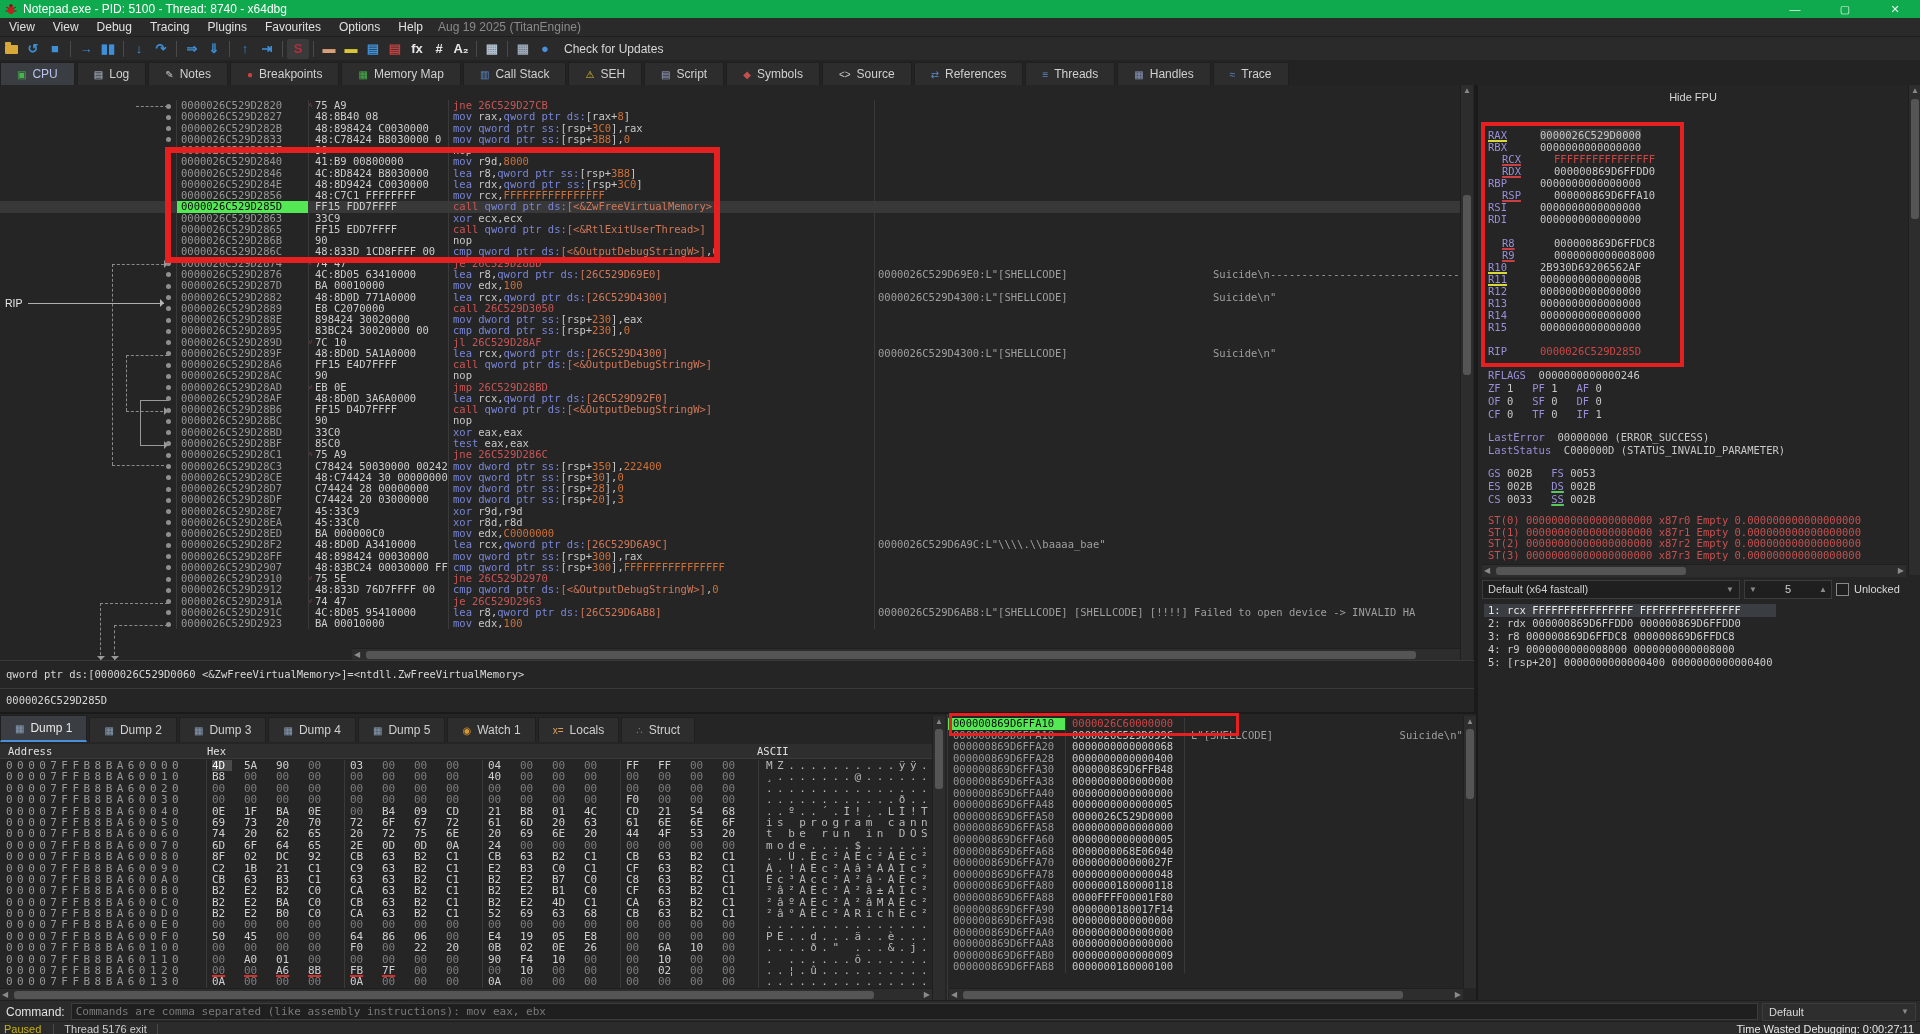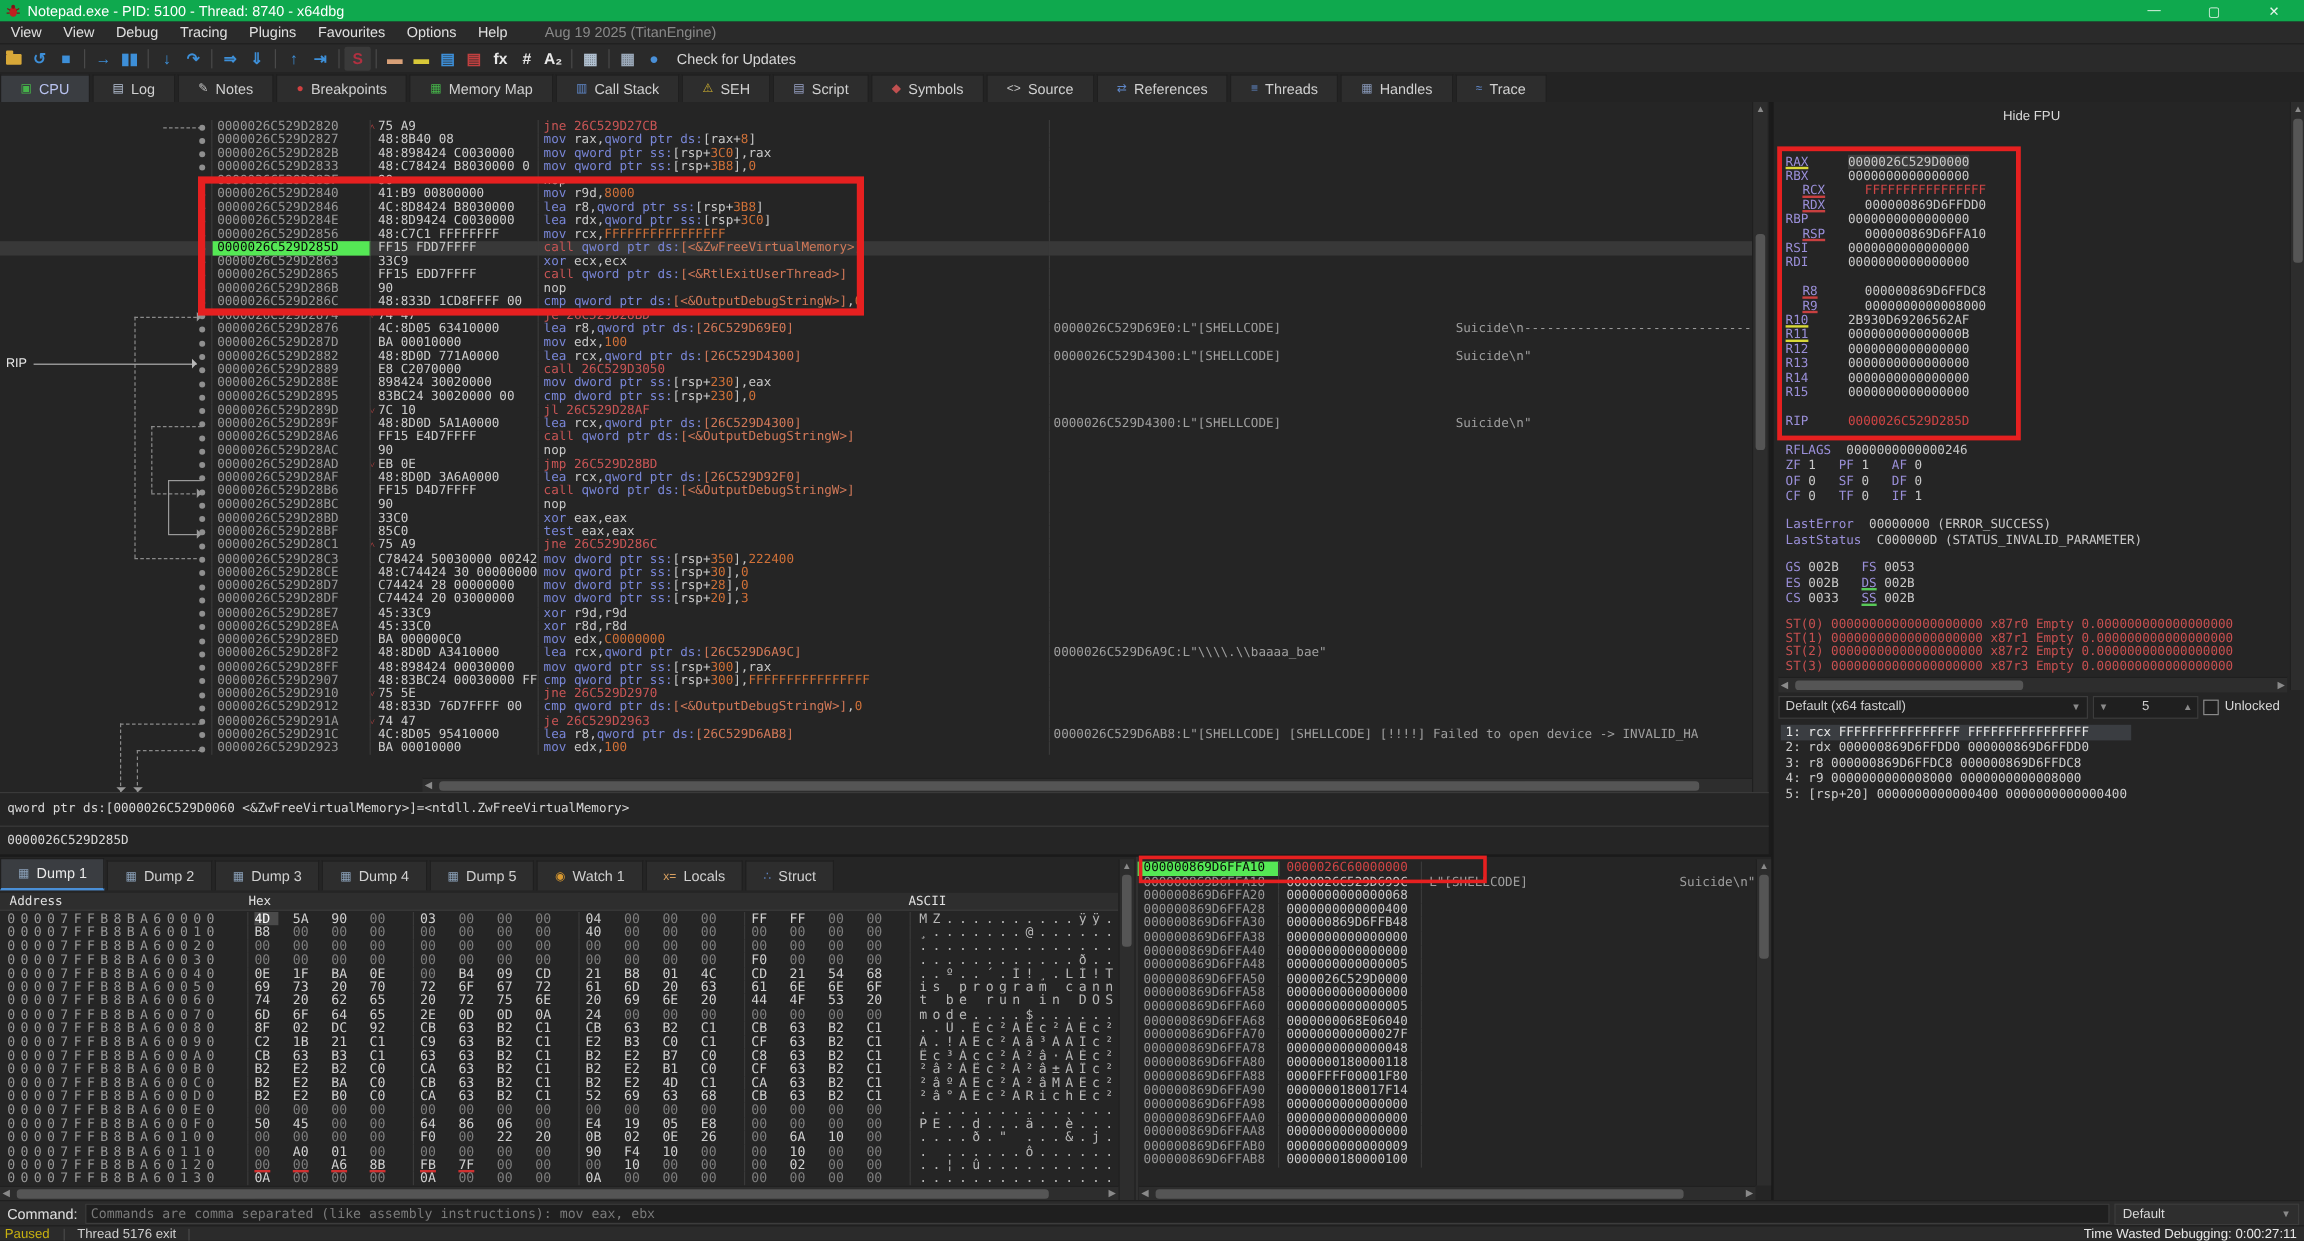--- a/index.html
+++ b/index.html
@@ -12,21 +12,21 @@
             display:flex;align-items:center;font-size:12px;color:#fff;}
   #titlebar .bug{margin:0 6px 0 5px;display:flex;}
   #titlebar .ttl{flex:1;}
   #titlebar .ctr{width:150px;display:flex;justify-content:space-around;color:#e8f5ec;font-size:11px;}
   #titlebar .ctr span{width:28px;text-align:center;cursor:default;}
 
   
   #menubar{position:absolute;left:0;top:18px;width:1920px;height:18px;background:#2a2a2a;
            display:flex;align-items:center;font-size:12px;border-bottom:1px solid #1f1f1f;}
   #menubar .mi{padding:0 9px;color:#e0e0e0;}
-  #menubar .build{color:#8a8a8a;margin-left:22px;}
+  #menubar .build{color:#8a8a8a;margin-left:6px;}
 
   
   #toolbar{position:absolute;left:0;top:37px;width:1920px;height:23px;background:#2a2a2a;
            display:flex;align-items:center;border-bottom:1px solid #1f1f1f;}
   .tbi{min-width:22px;text-align:center;font-size:13px;font-weight:bold;line-height:20px;cursor:default;}
   .tbsep{width:1px;height:16px;background:#4a4a4a;margin:0 4px;}
   .folderic{display:inline-block;width:13px;height:9px;background:#d8a838;border-radius:1px;position:relative;top:1px;}
   .folderic:before{content:"";position:absolute;left:0;top:-3px;width:6px;height:3px;background:#d8a838;border-radius:1px 1px 0 0;}
   #updates{display:flex;align-items:center;gap:5px;font-size:12px;color:#d8d8d8;margin-left:8px;}
 

